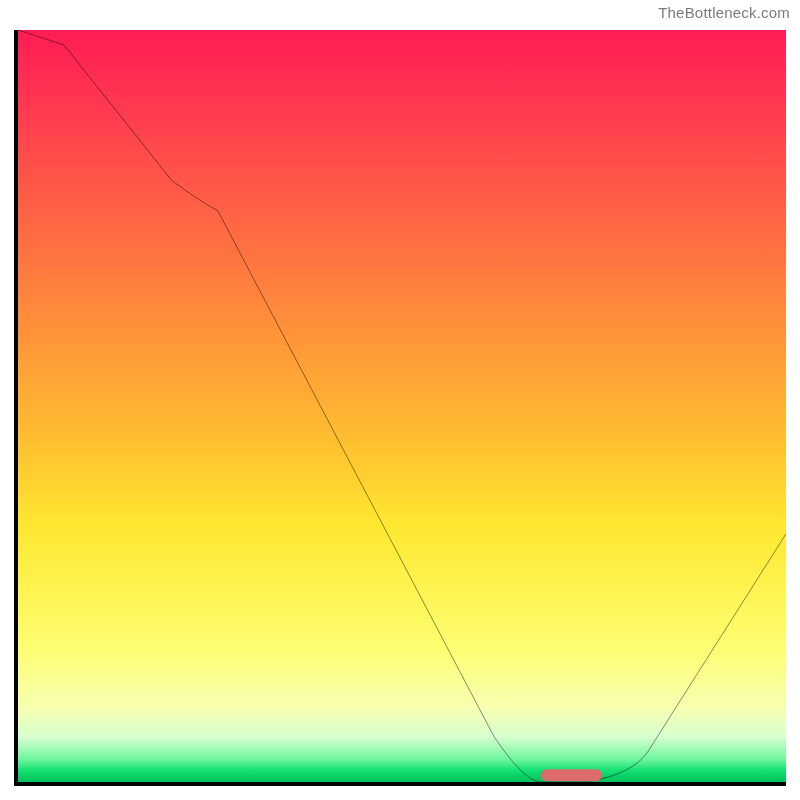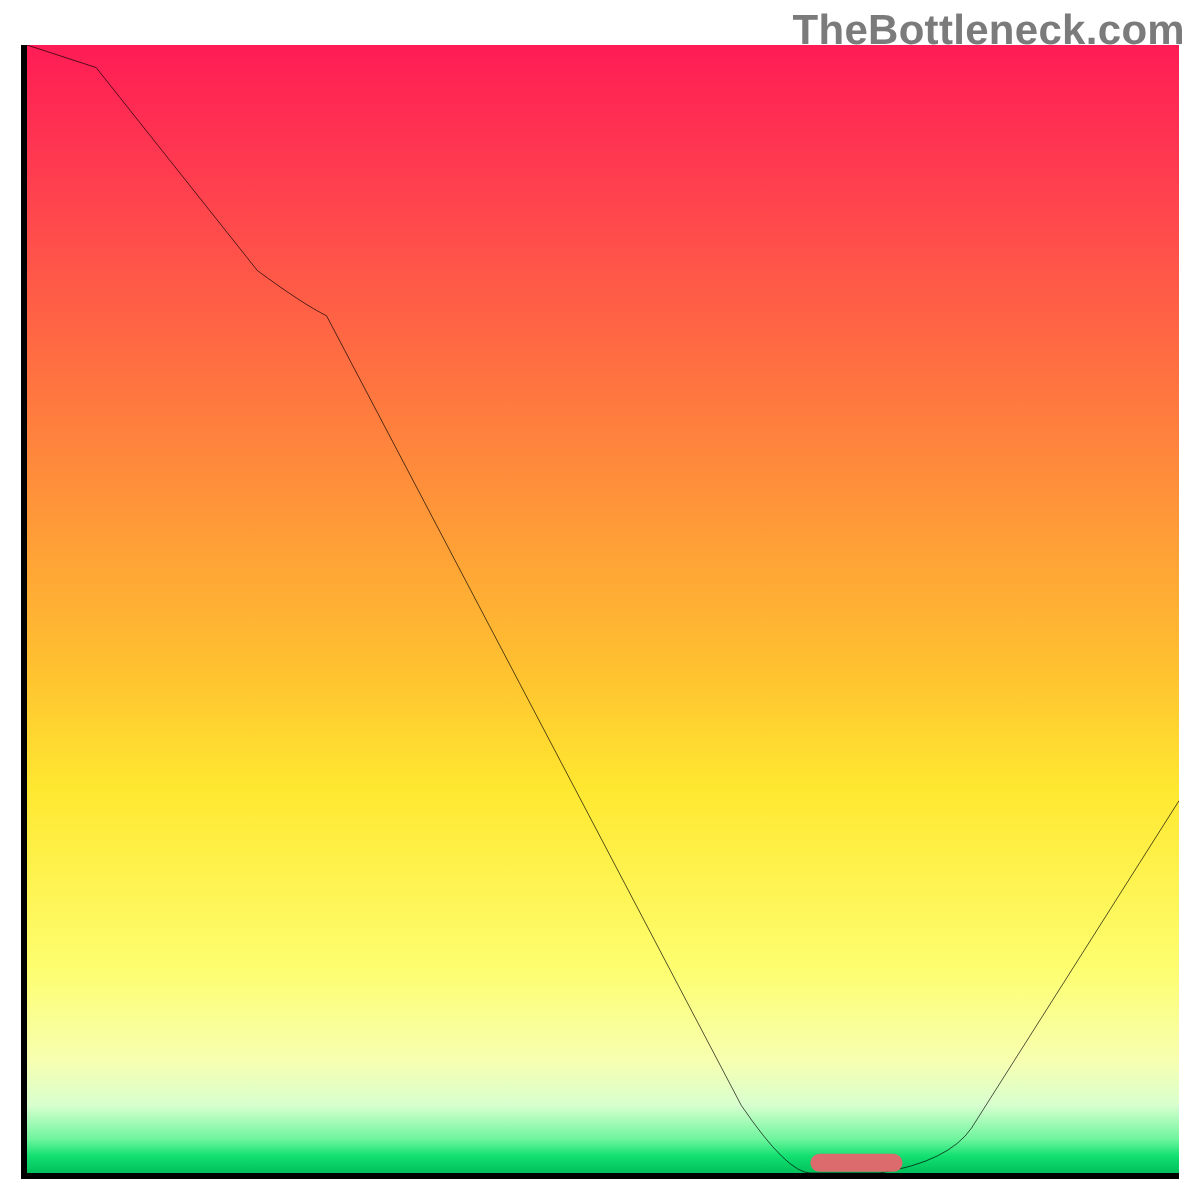--- a/index.html
+++ b/index.html
@@ -9,22 +9,22 @@
     height: 800px;
     background: #ffffff;
     font-family: Arial, Helvetica, sans-serif;
     overflow: hidden;
   }
 
   .attribution {
     position: absolute;
     top: 4px;
     right: 10px;
-    font-size: 28px;
-    font-weight: 700;
+    font-size: 15px;
+    font-weight: 400;
     color: #7b7b7b;
     letter-spacing: 0.2px;
   }
 
   .plot-frame {
     position: absolute;
     left: 14px;
     top: 30px;
     width: 772px;   
     height: 756px;  

